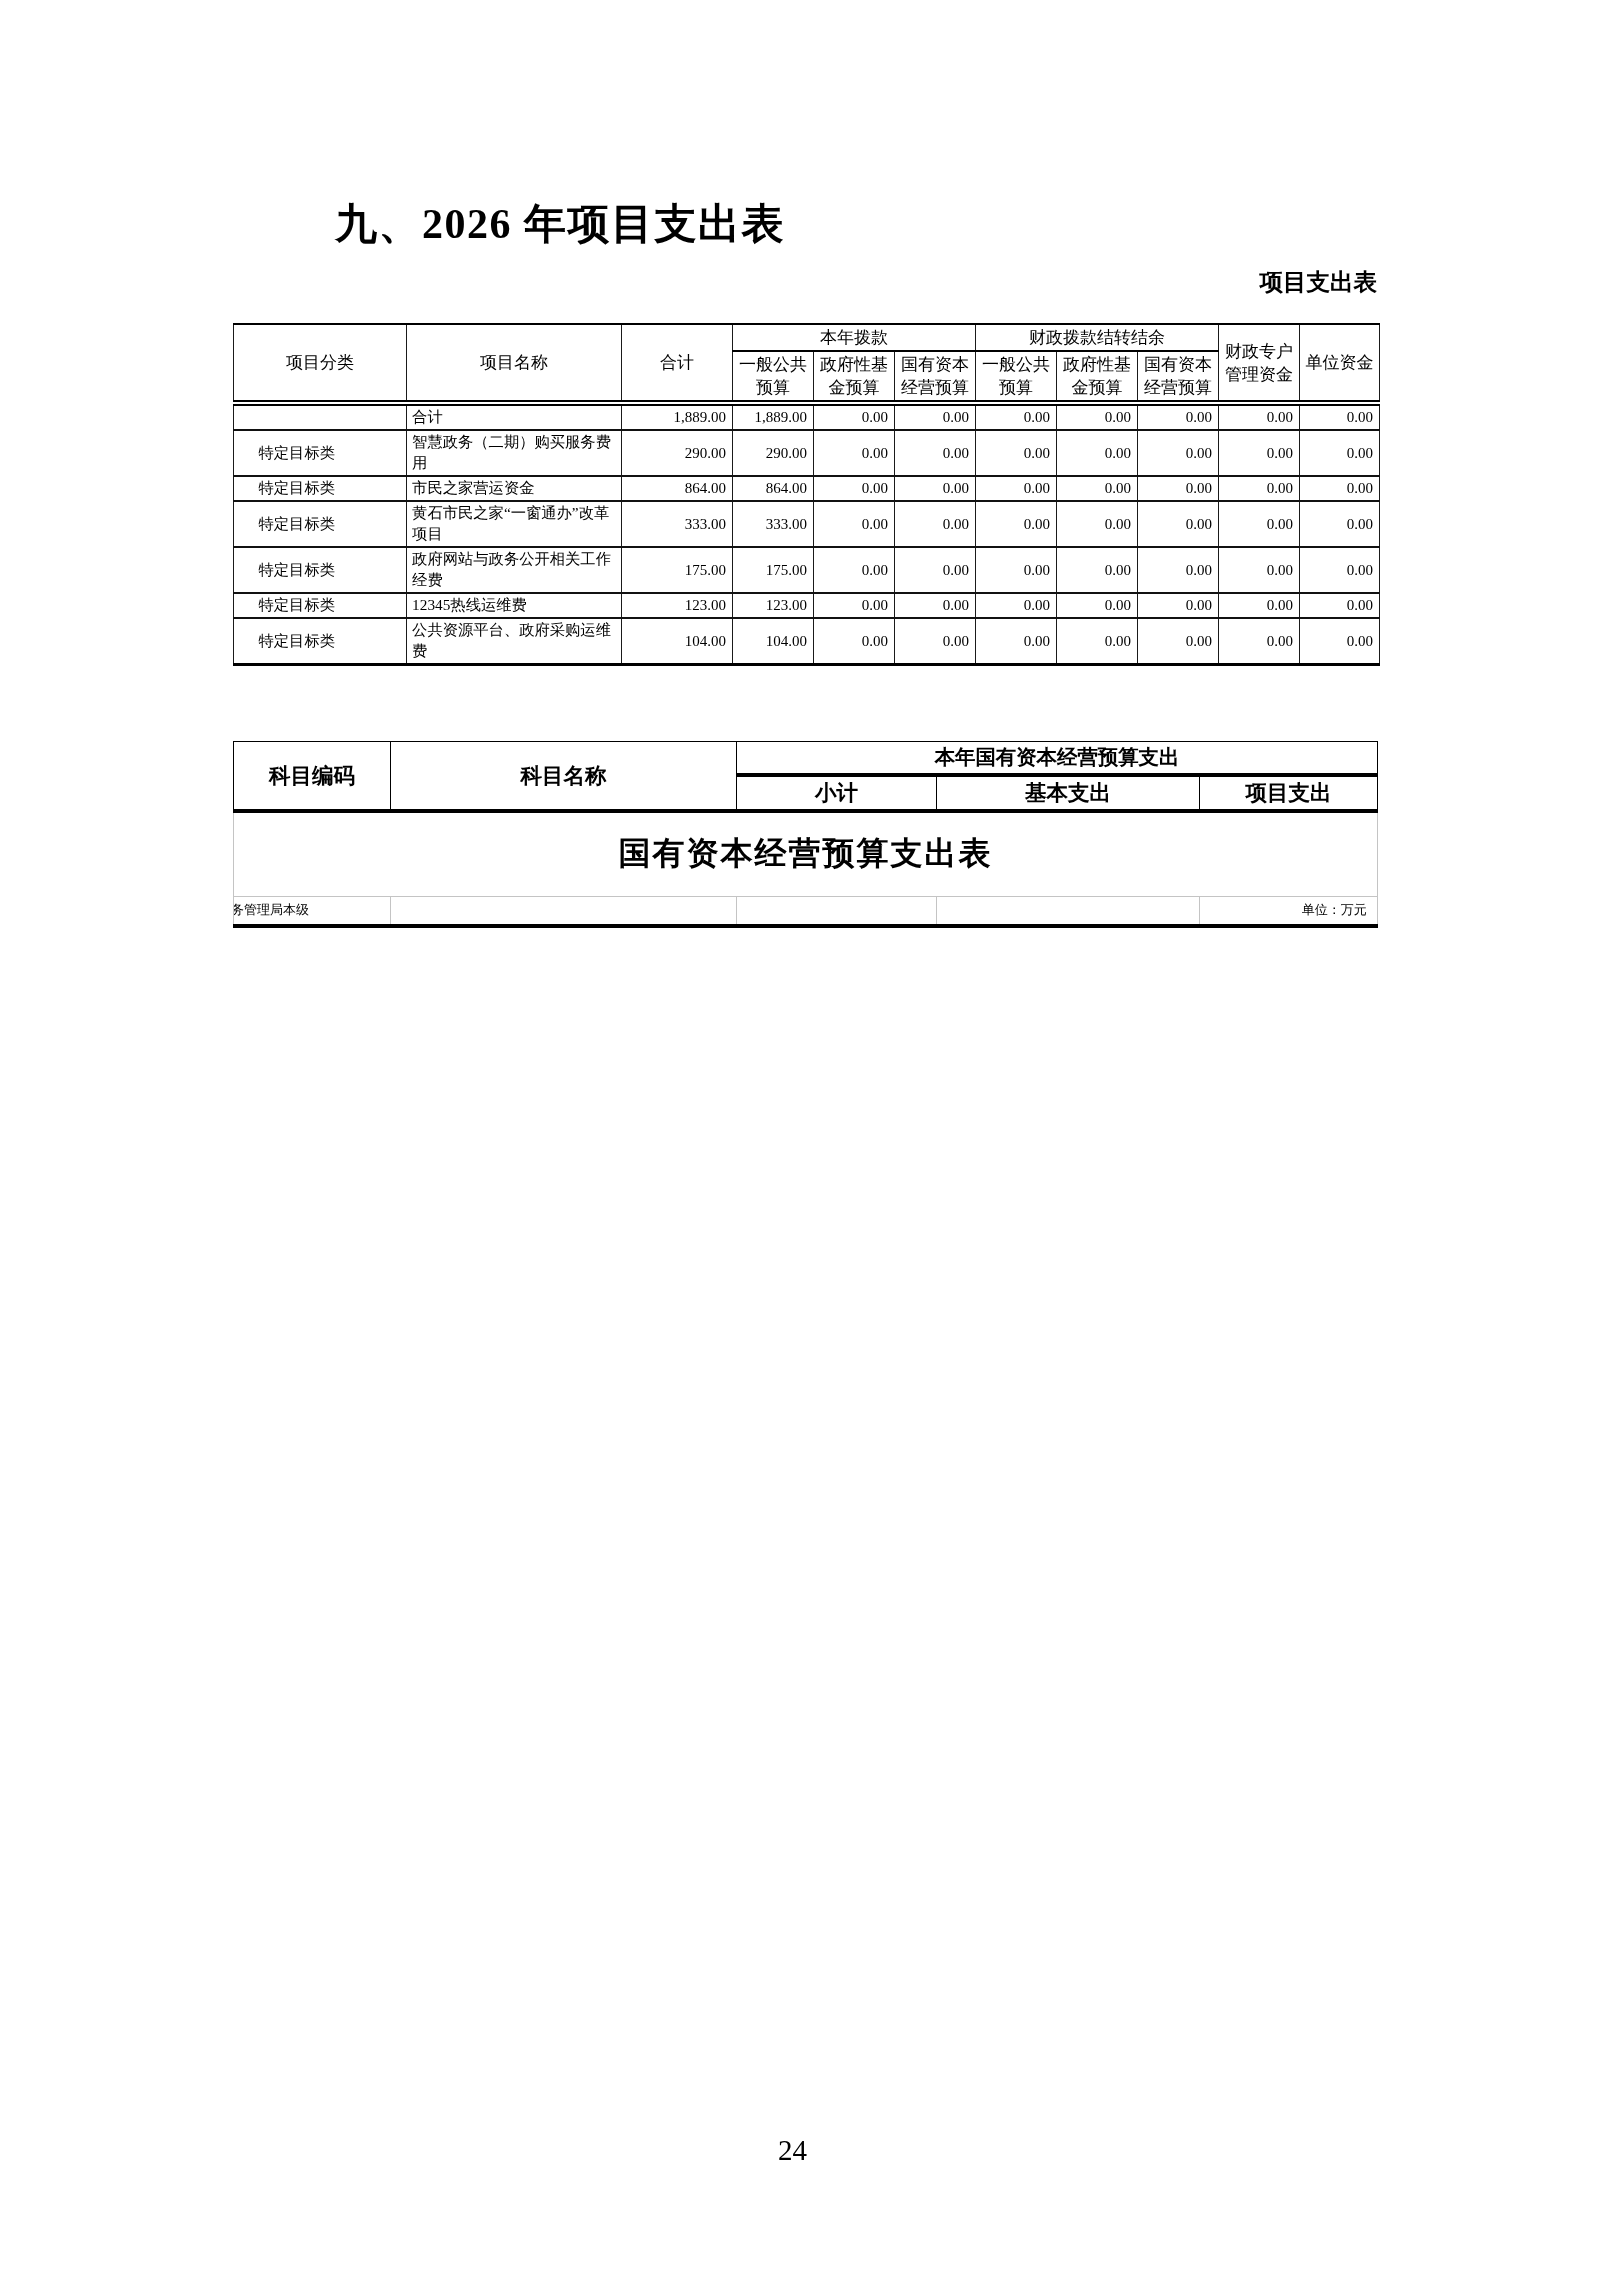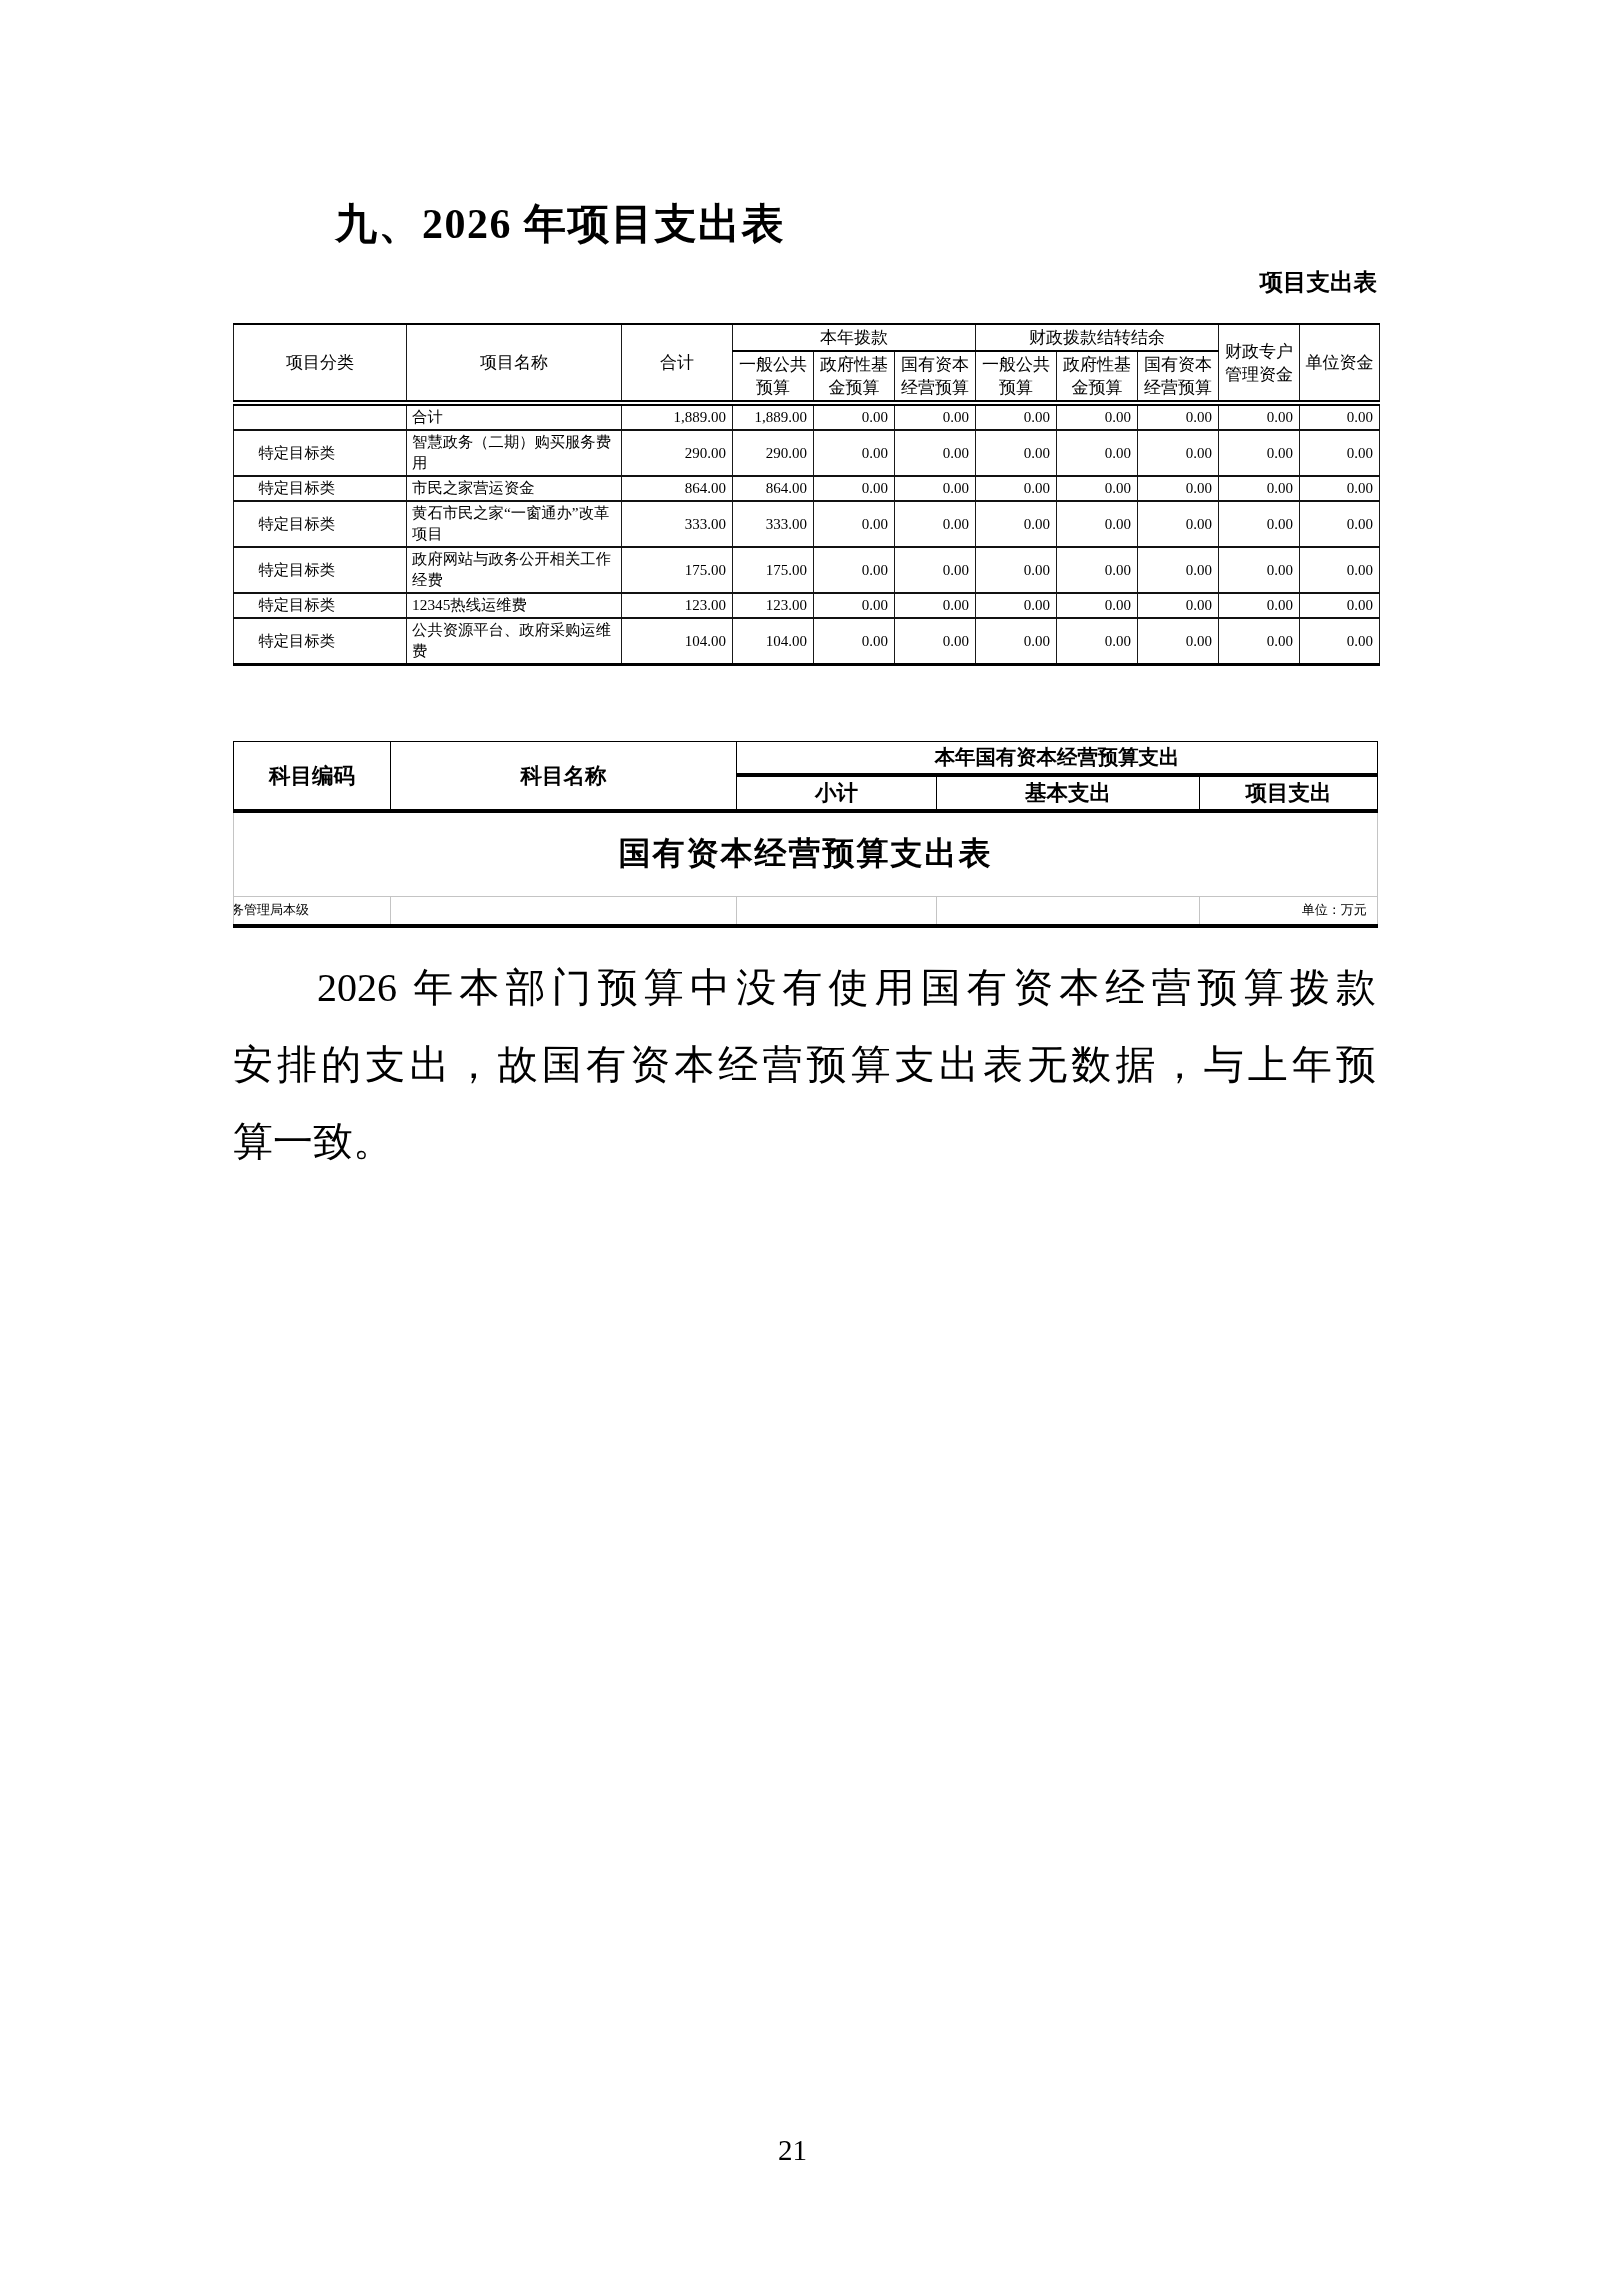--- a/index.html
+++ b/index.html
@@ -292,22 +292,17 @@
         <td colspan="3" class="grp2">本年国有资本经营预算支出</td>
       </tr>
       <tr class="hr2">
         <td>小计</td>
         <td>基本支出</td>
         <td>项目支出</td>
       </tr>
     </thead>
   </table>
 
-  <div class="para">
-    <div class="ln first just">2026 年本部门预算中没有使用国有资本经营预算拨款</div>
-    <div class="ln just">安排的支出，故国有资本经营预算支出表无数据，与上年预</div>
-    <div class="ln last">算一致。</div>
-  </div>
-
-  <div class="page-num">21</div>
+
+  <div class="page-num">24</div>
 
 </div>
 
 
 </body></html>

